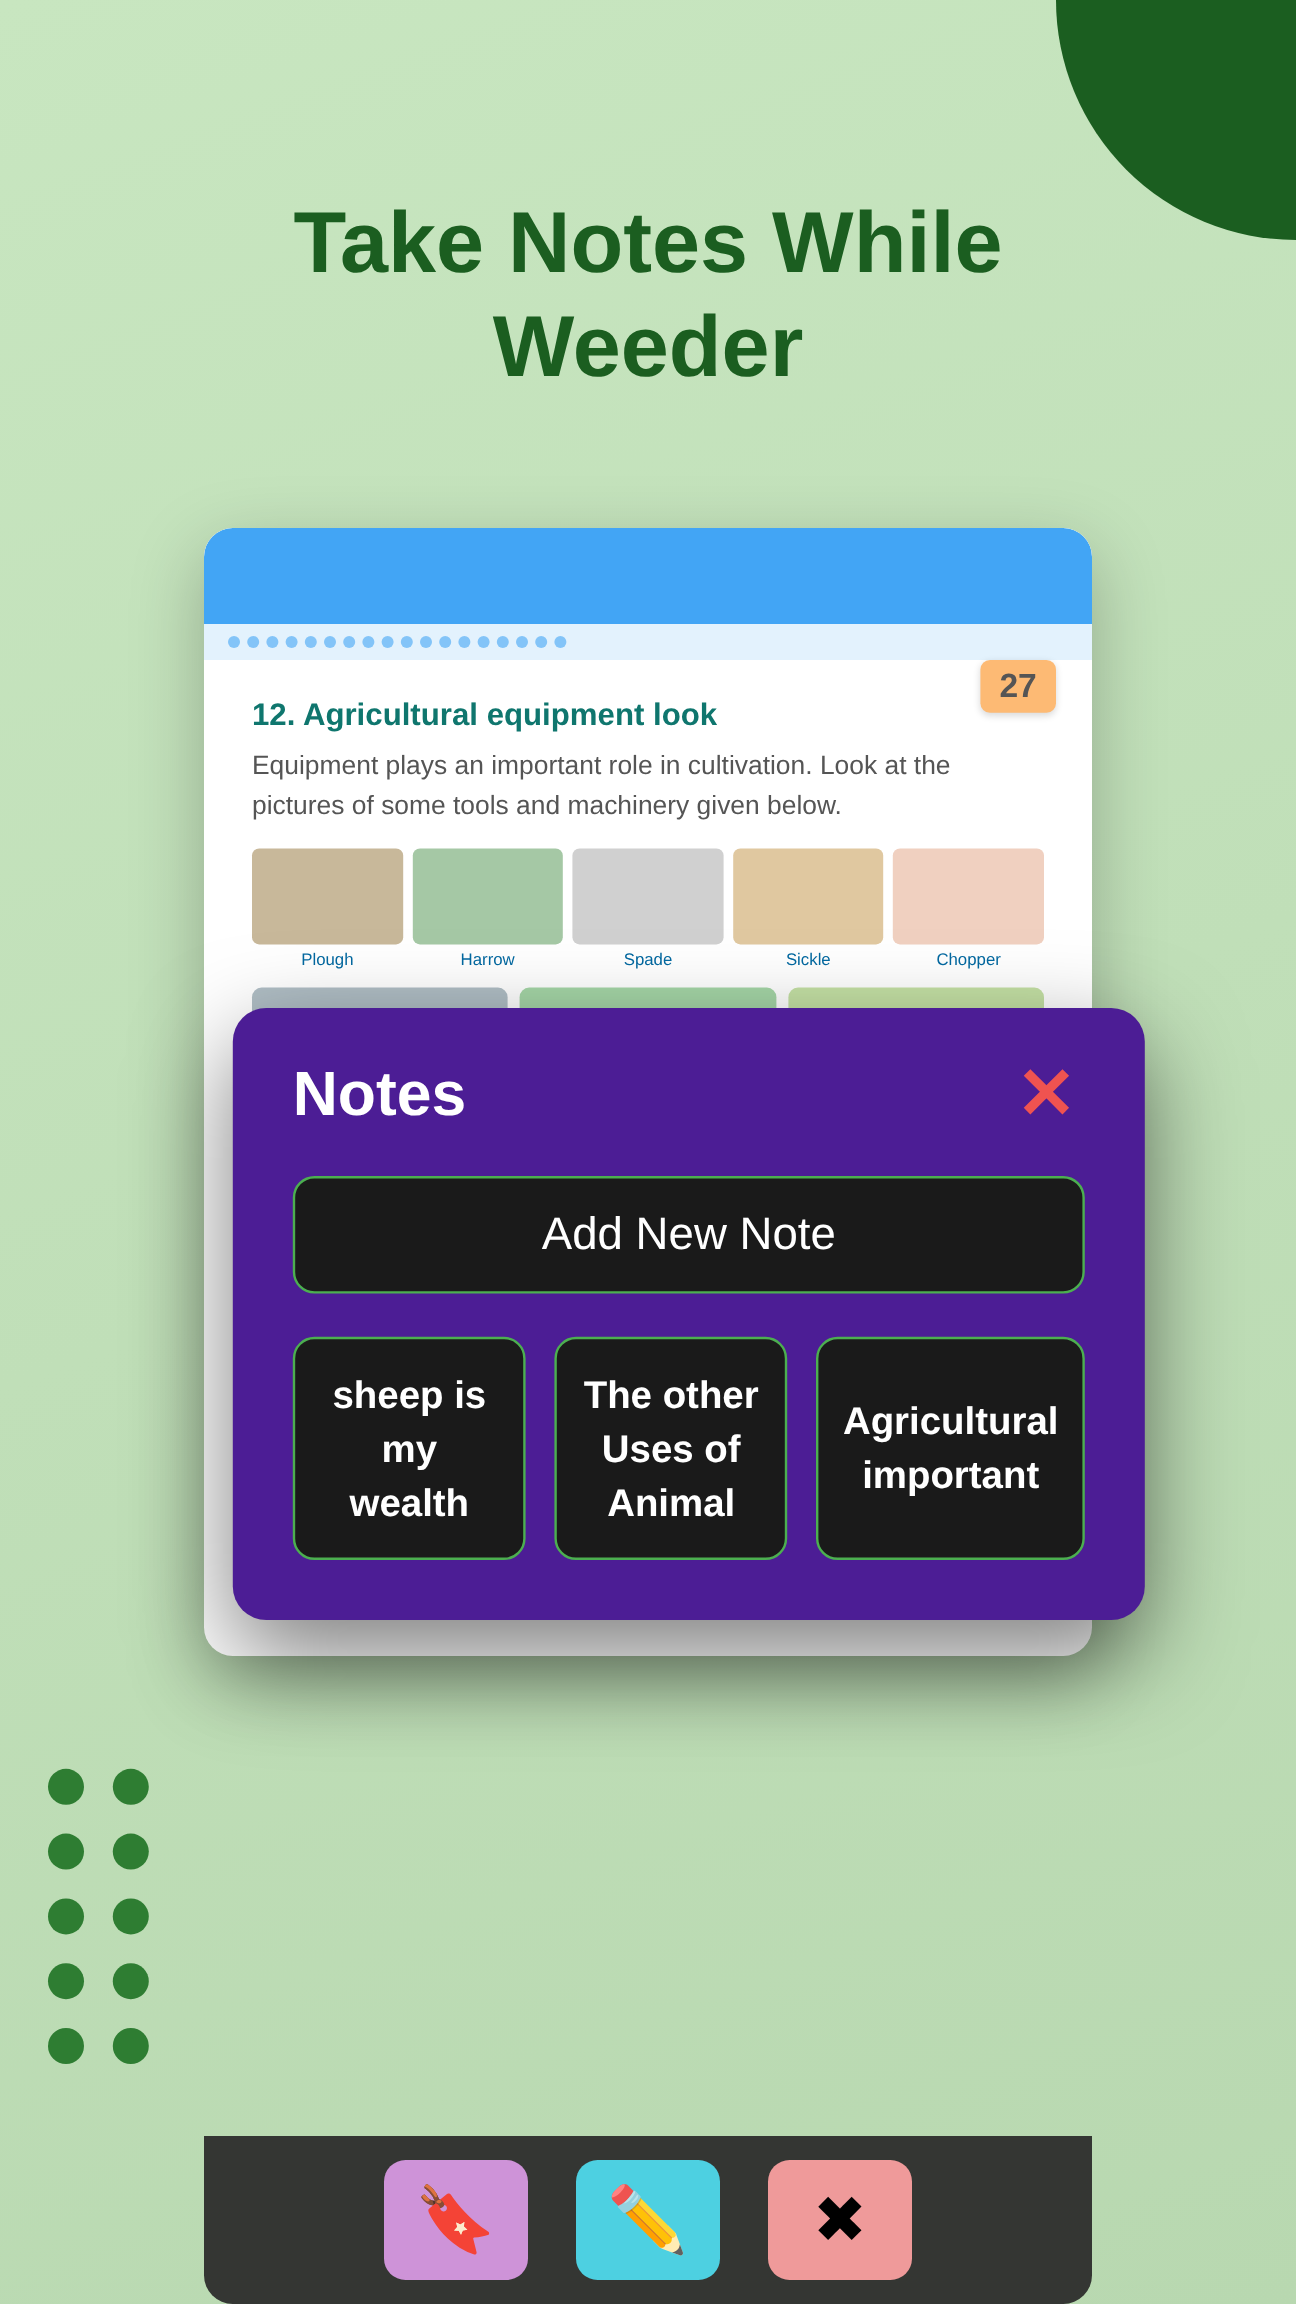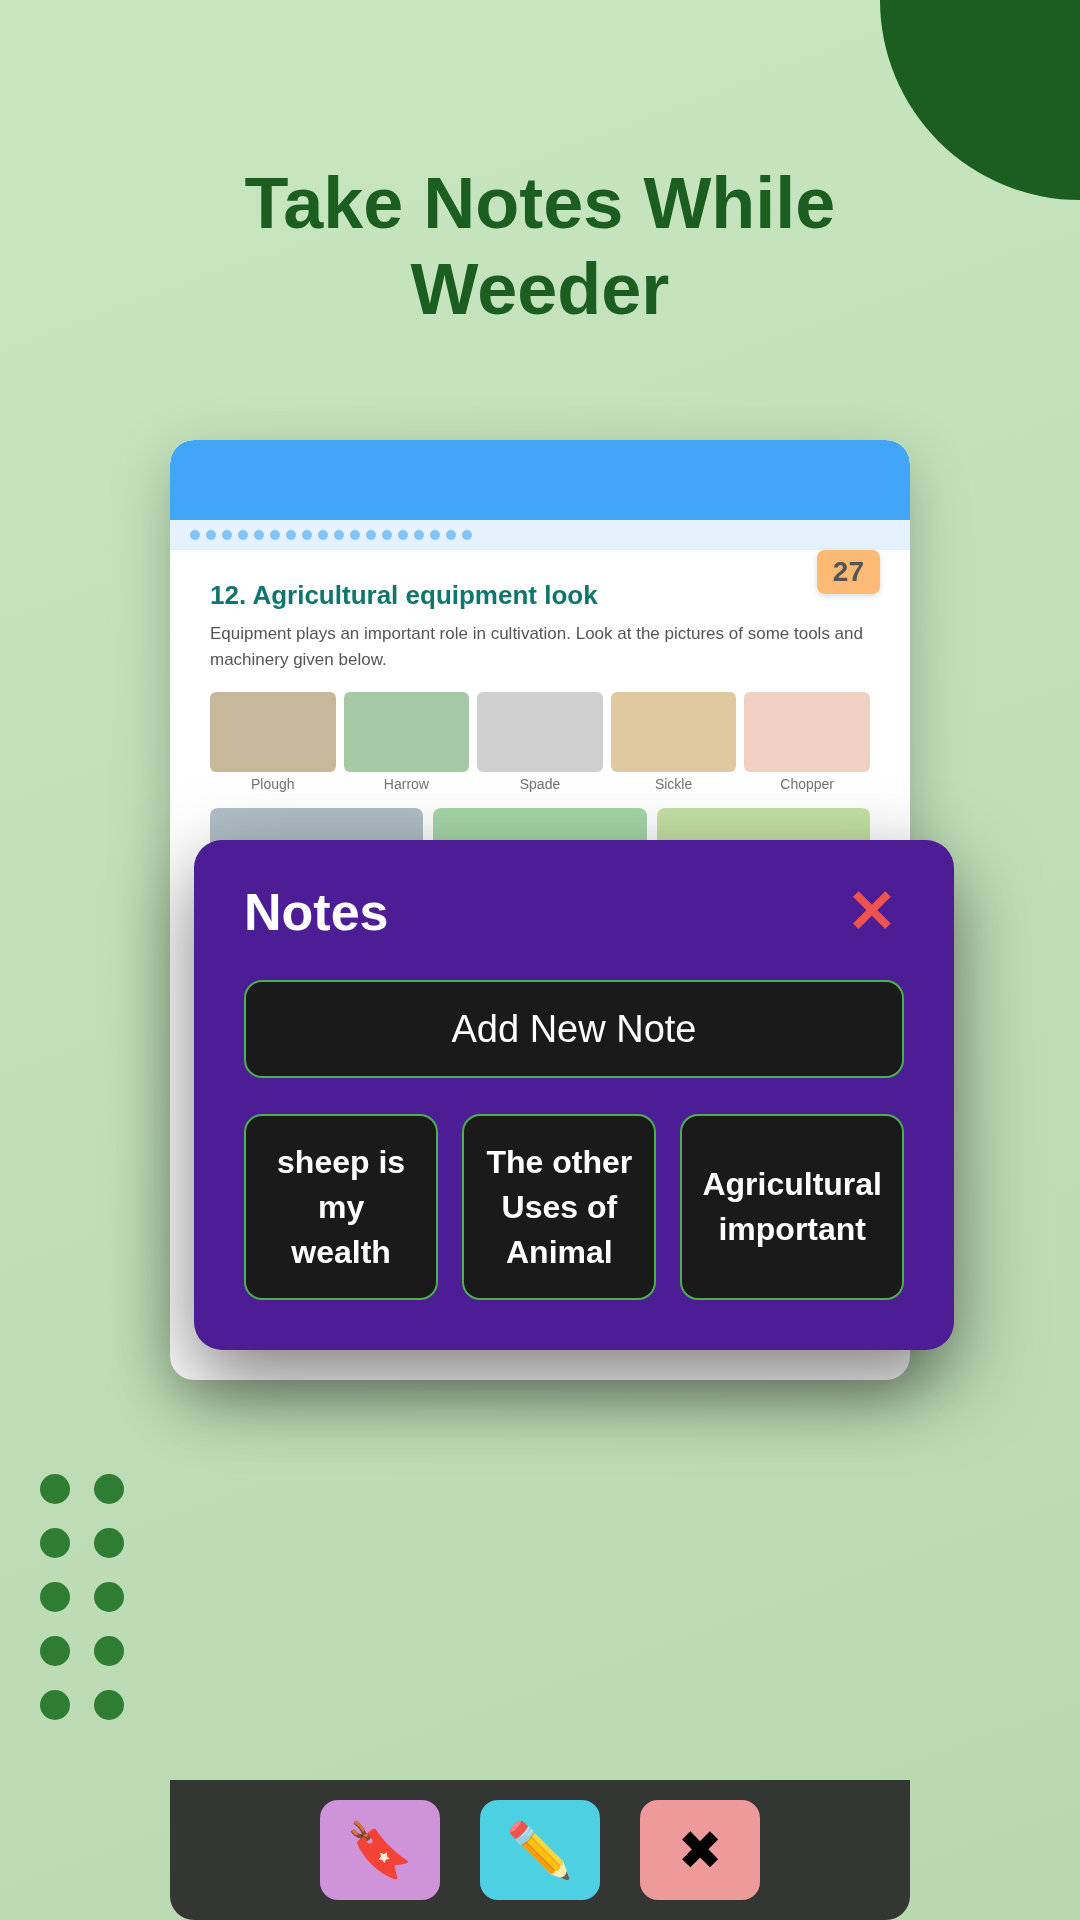--- a/index.html
+++ b/index.html
@@ -96,35 +96,35 @@
 
     .book-chapter-title {
       color: #0f766e;
       font-size: 26px;
       font-weight: bold;
       margin-bottom: 10px;
     }
 
     .book-subtitle {
       color: #555;
-      font-size: 17px;
+      font-size: 22px;
       margin-bottom: 20px;
       line-height: 1.5;
     }
 
     .book-images-grid {
       display: grid;
       grid-template-columns: repeat(5, 1fr);
       gap: 8px;
       margin-bottom: 16px;
     }
 
     .book-img-label {
       font-size: 14px;
-      color: #737373;
+      color: #0369a1;
       text-align: center;
       margin-top: 4px;
     }
 
     .book-images-row2 {
       display: grid;
       grid-template-columns: repeat(3, 1fr);
       gap: 10px;
       margin-bottom: 16px;
     }

